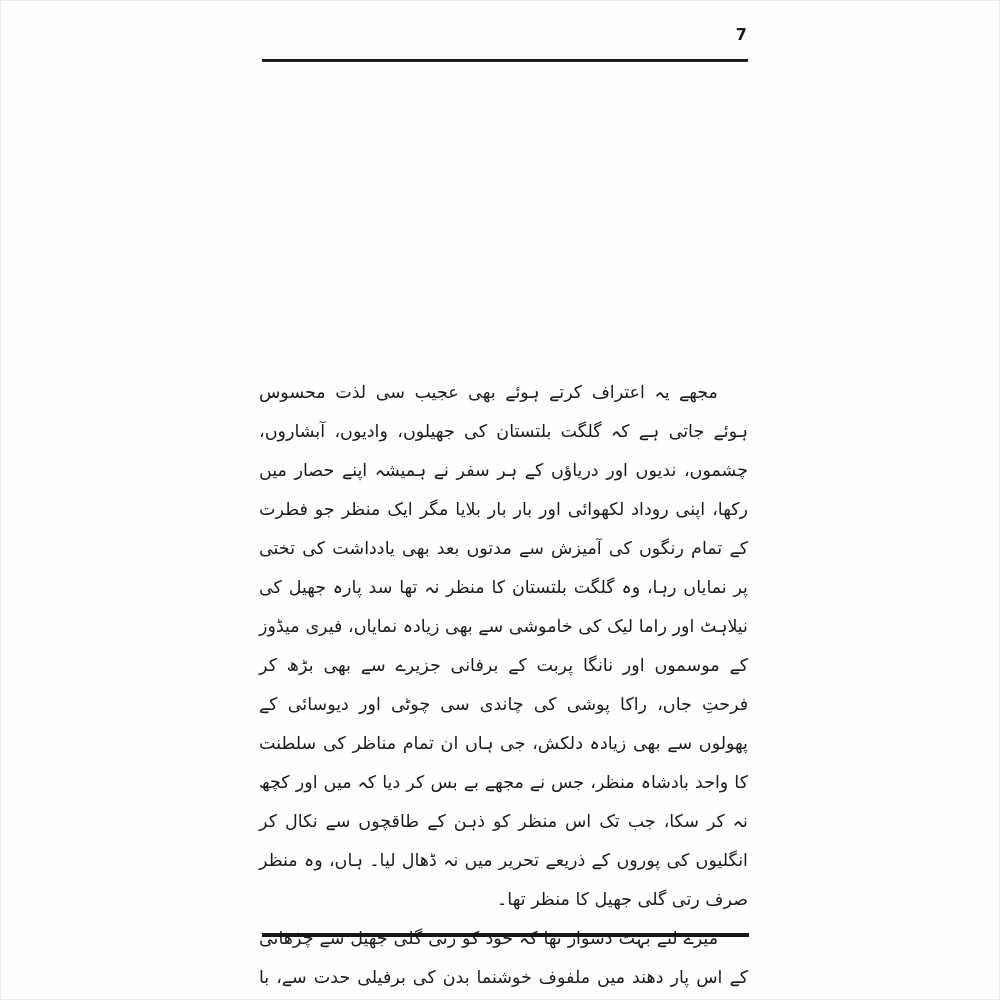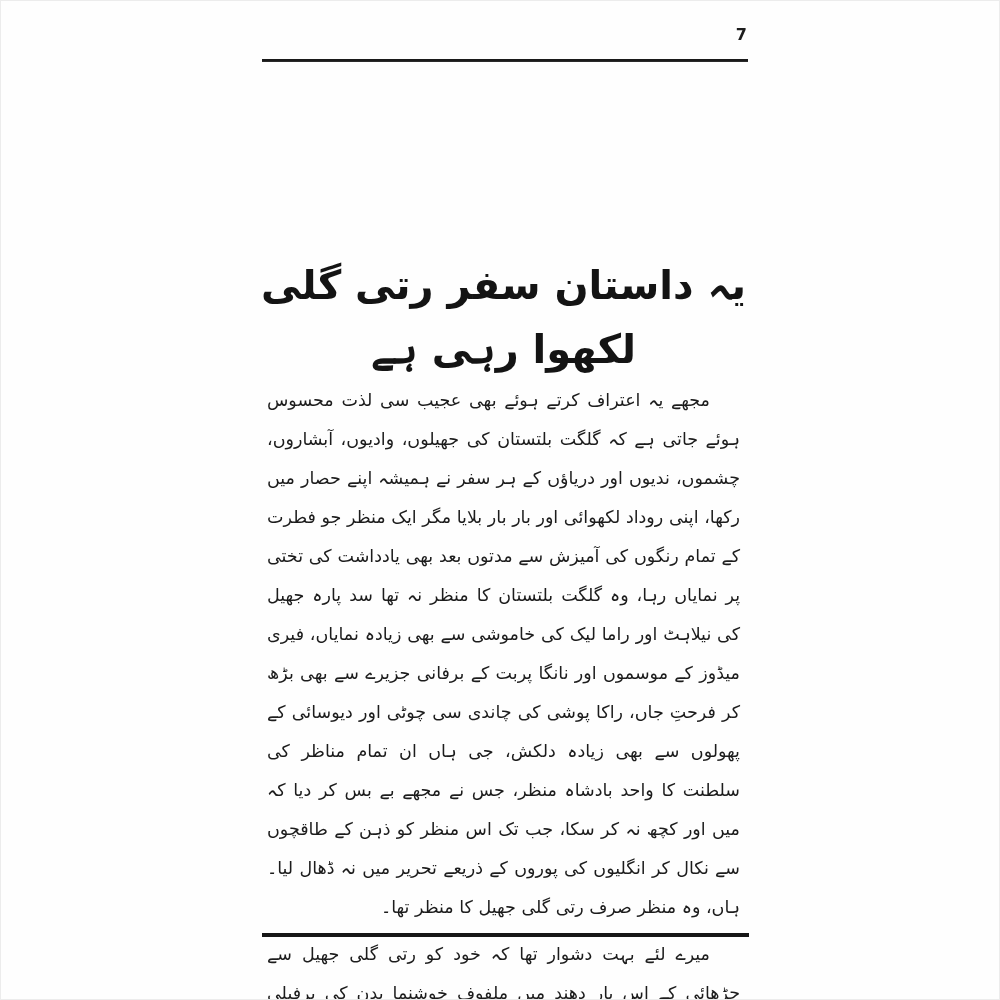--- a/index.html
+++ b/index.html
@@ -71,21 +71,21 @@
     left: 258px;
     top: 372px;
     width: 489px;
     direction: rtl;
     text-align: justify;
     font-size: 17.5px;
     line-height: 39px;
     color: #1c1c1c;
   }
   .body-text p {
-    margin: 8px;
+    margin: 0;
     text-indent: 30px;
   }
   
   .footer-rule {
     position: absolute;
     left: 261px;
     top: 932px;
     width: 487px;
     height: 4px;
     background: #161616;
@@ -95,21 +95,20 @@
 <body>
 
 <div class="scan-page">
 
   <header class="page-header">
     <span class="page-number">7</span>
   </header>
 
   <div class="header-rule"></div>
 
-  <h1 class="chapter-title">یہ داستان سفر رتی گلی لکھوا رہی ہے</h1>
 
   <div class="body-text">
     <p>مجھے یہ اعتراف کرتے ہوئے بھی عجیب سی لذت محسوس ہوئے جاتی ہے کہ گلگت بلتستان کی جھیلوں، وادیوں، آبشاروں، چشموں، ندیوں اور دریاؤں کے ہر سفر نے ہمیشہ اپنے حصار میں رکھا، اپنی روداد لکھوائی اور بار بار بلایا مگر ایک منظر جو فطرت کے تمام رنگوں کی آمیزش سے مدتوں بعد بھی یادداشت کی تختی پر نمایاں رہا، وہ گلگت بلتستان کا منظر نہ تھا سد پارہ جھیل کی نیلاہٹ اور راما لیک کی خاموشی سے بھی زیادہ نمایاں، فیری میڈوز کے موسموں اور نانگا پربت کے برفانی جزیرے سے بھی بڑھ کر فرحتِ جاں، راکا پوشی کی چاندی سی چوٹی اور دیوسائی کے پھولوں سے بھی زیادہ دلکش، جی ہاں ان تمام مناظر کی سلطنت کا واحد بادشاہ منظر، جس نے مجھے بے بس کر دیا کہ میں اور کچھ نہ کر سکا، جب تک اس منظر کو ذہن کے طاقچوں سے نکال کر انگلیوں کی پوروں کے ذریعے تحریر میں نہ ڈھال لیا۔ ہاں، وہ منظر صرف رتی گلی جھیل کا منظر تھا۔</p>
     <p>میرے لئے بہت دشوار تھا کہ خود کو رتی گلی جھیل سے چڑھائی کے اس پار دھند میں ملفوف خوشنما بدن کی برفیلی حدت سے، با پردہ وجود کے ہر ابھار کے لمس سے، برف کی ہر کرچی میں دفن مردہ تتلی کے زندہ رنگوں سے، پانی پر تیرتے برف کے راج ہنسوں</p>
   </div>
 
   <div class="footer-rule"></div>
 
 </div>
 

